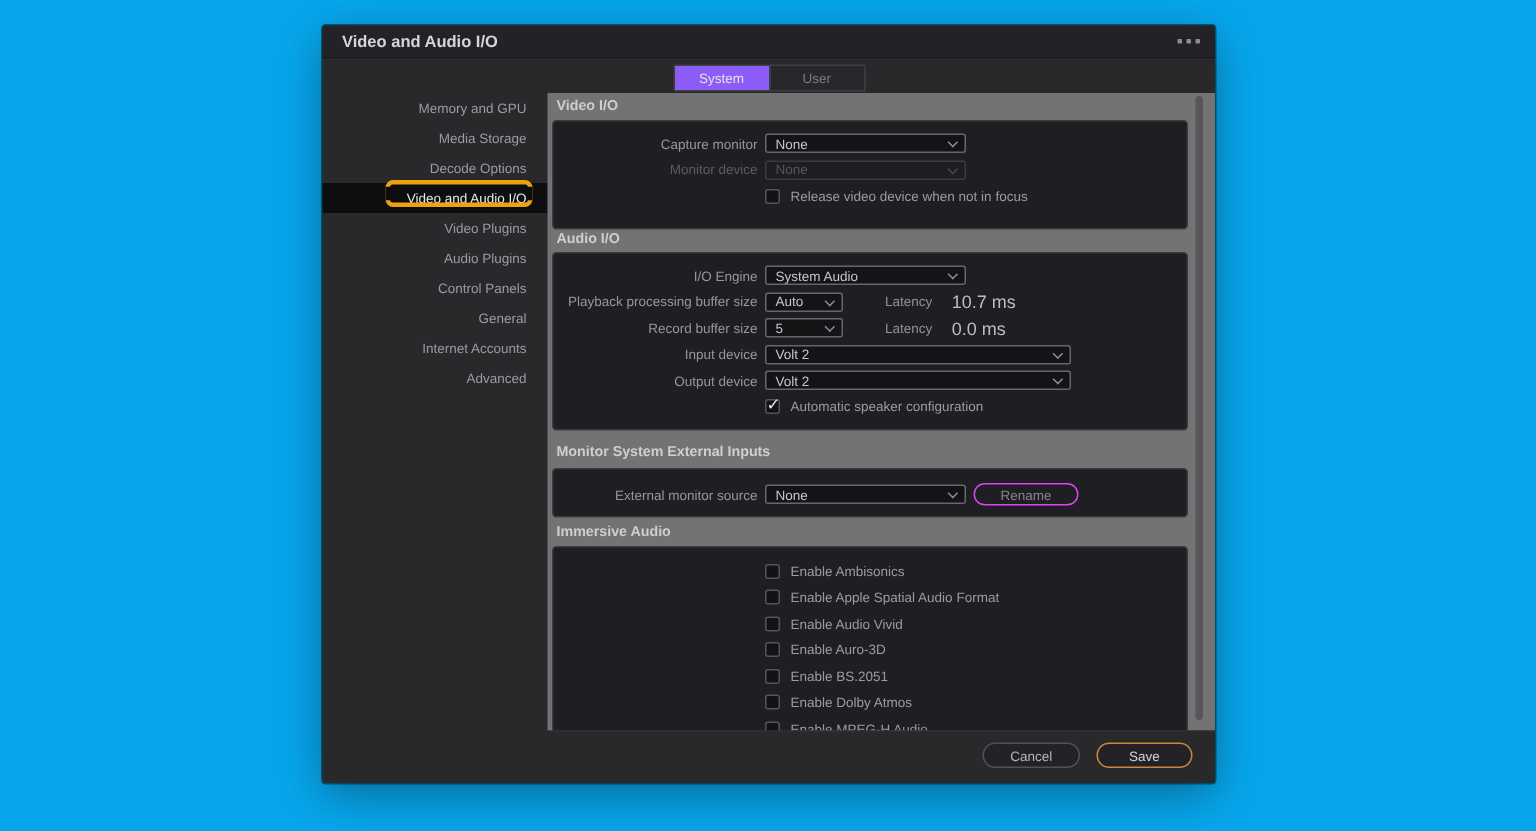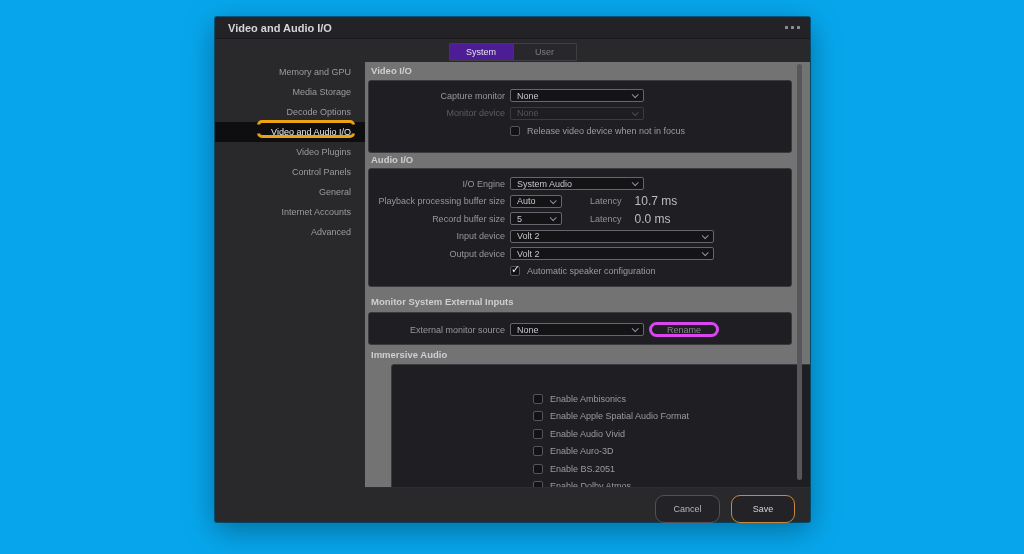--- a/index.html
+++ b/index.html
@@ -10,21 +10,21 @@
   
   .titlebar{position:absolute;left:0;top:0;width:100%;height:22px;background:#232327;
             border-bottom:1px solid #1a1a1d;border-radius:2px 2px 0 0;display:flex;align-items:center;}
   .title{margin-left:13px;font-size:11px;font-weight:bold;color:#d6d6d9;}
   .menu-dots{position:absolute;right:10px;top:9px;display:flex;gap:3px;cursor:default;}
   .menu-dots i{width:3px;height:3px;background:#8d8d93;display:block;border-radius:0.5px;}
   
   .tabgroup{position:absolute;left:50%;transform:translateX(-50%);top:26px;display:flex;
             border:1px solid #3e3e44;border-radius:1px;}
   .tab{width:63px;height:16px;display:flex;align-items:center;justify-content:center;font-size:9px;}
-  .tab.active{background:#4c1d95;color:#e2e2e5;}
+  .tab.active{background:#8b5cf6;color:#e2e2e5;}
   .tab.inactive{background:#28282c;color:#7b7b81;border-left:1px solid #3e3e44;}
   
   .sidebar{position:absolute;left:0;top:45px;width:150px;}
   .side-item{height:20px;line-height:20px;text-align:right;padding-right:14px;font-size:9px;color:#9b9ba0;}
   .side-item.selected{background:#0e0e10;color:#e9e9eb;}
   .hlbox{position:absolute;left:42px;top:103px;width:98px;height:18px;border:3px solid #eba311;border-radius:5px;pointer-events:none;z-index:5;}
   .hlbox::before,.hlbox::after{content:"";position:absolute;top:50%;transform:translateY(-50%);width:3px;height:9px;background:#0e0e10;}
   .hlbox::before{left:-3px;} .hlbox::after{right:-3px;}
   
   .viewport{position:absolute;left:150px;top:45px;width:445px;height:425px;background:#737373;overflow:hidden;}
@@ -42,27 +42,27 @@
   .dropdown.disabled .dd-val{color:#55555b;}
   .dropdown.disabled .chev{border-color:#4a4a50;}
   .w-md{width:134px;} .w-sm{width:52px;} .w-lg{width:204px;}
   .lat-label{font-size:9px;color:#919196;margin-left:28px;}
   .lat-val{font-size:12px;color:#bcbcc1;margin-left:13px;}
   .cb{width:10px;height:10px;background:#131316;border:1px solid #54545a;border-radius:2px;flex:none;
       margin-left:141px;position:relative;}
   .cb .check{position:absolute;left:0px;top:-4px;font-size:11px;color:#e9e9eb;font-weight:bold;
              font-family:"DejaVu Sans",sans-serif;}
   .cb-label{font-size:9px;color:#9b9ba0;margin-left:7px;}
-  .pill-btn{height:15px;border:3px solid #d946ef;border-radius:8px;background:transparent;color:#84848a;
+  .pill-btn{height:15px;border:1px solid #d946ef;border-radius:8px;background:transparent;color:#84848a;
             font-size:9px;display:flex;align-items:center;justify-content:center;}
   
   .scrollbar{position:absolute;left:432px;top:2px;width:5px;height:416px;background:#56565b;border-radius:3px;}
   
   .footer{position:absolute;left:150px;top:470px;width:445px;height:35px;border-top:1px solid #2e2e32;}
-  .foot-btn{position:absolute;top:7px;height:28px;border-radius:9px;background:#232327;font-size:9px;
+  .foot-btn{position:absolute;top:7px;height:17px;border-radius:9px;background:#232327;font-size:9px;
             display:flex;align-items:center;justify-content:center;text-align:right;}
   .btn-cancel{left:290px;width:65px;border:1px solid #515157;color:#b5b5ba;}
   .btn-save{left:366px;width:64px;border:1px solid #c9893c;color:#d2d2d6;}
 </style>
 </head>
 <body>
 
 <div class="stage">
   <div class="dialog">
 
@@ -79,20 +79,21 @@
       <div class="tab active">System</div>
       <div class="tab inactive">User</div>
     </div>
 
     <div class="sidebar">
       <div class="side-item">Memory and GPU</div>
       <div class="side-item">Media Storage</div>
       <div class="side-item">Decode Options</div>
       <div class="side-item selected">Video and Audio I/O</div>
       <div class="side-item">Video Plugins</div>
+      <div class="side-item">Audio Plugins</div>
       <div class="side-item">Control Panels</div>
       <div class="side-item">General</div>
       <div class="side-item">Internet Accounts</div>
       <div class="side-item">Advanced</div>
     </div>
     <div class="hlbox"></div>
 
     <div class="viewport">
 
       <div class="sec-header" style="top:3px;">Video I/O</div>
@@ -172,21 +173,21 @@
           <span class="rlabel">External monitor source</span>
           <div class="dropdown w-md">
             <span class="dd-val">None</span>
             <span class="chev"></span>
           </div>
           <div class="pill-btn" style="width:70px;margin-left:5px;">Rename</div>
         </div>
       </div>
 
       <div class="sec-header" style="top:287px;">Immersive Audio</div>
-      <div class="gbox" style="top:302px;height:150px;padding-top:25px;margin-left:23px;">
+      <div class="gbox" style="top:302px;height:150px;padding-top:7px;">
         <div class="row">
           <span class="cb"></span>
           <span class="cb-label">Enable Ambisonics</span>
         </div>
         <div class="row">
           <span class="cb"></span>
           <span class="cb-label">Enable Apple Spatial Audio Format</span>
         </div>
         <div class="row">
           <span class="cb"></span>

